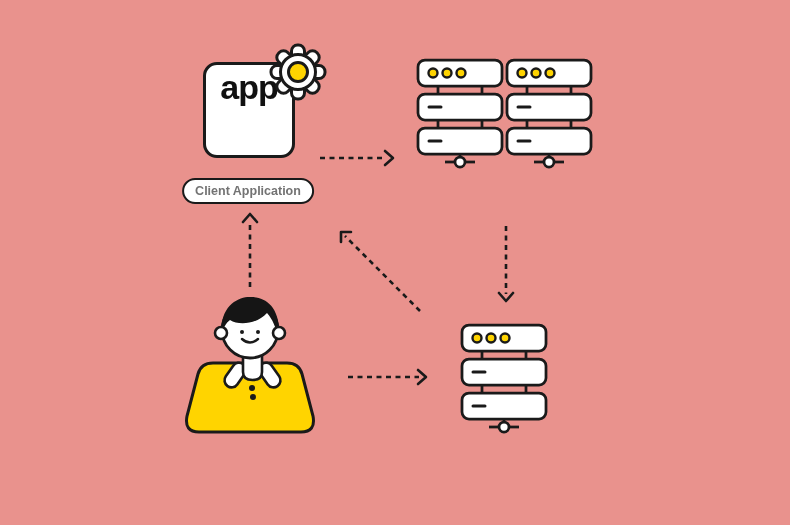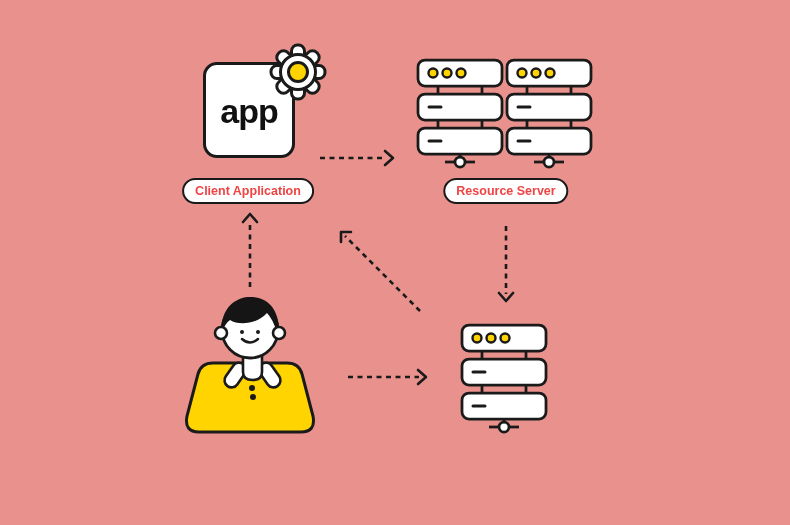--- a/index.html
+++ b/index.html
@@ -5,27 +5,27 @@
   html,body { margin:0; padding:0; }
   .canvas {
     position:relative; width:790px; height:525px;
     background:#E9928D; overflow:hidden;
     font-family:"Liberation Sans", sans-serif;
   }
   .abs { position:absolute; }
   .pill {
     position:absolute; transform:translateX(-50%);
     background:#ffffff; border:2px solid #1a1a1a; border-radius:999px;
-    padding:4px 11px; font-size:12.5px; font-weight:700; color:#ef4444;
+    padding:4px 11px; font-size:12.5px; font-weight:700; color:#737373;
     white-space:nowrap; line-height:1.15;
   }
   .app-box {
     position:absolute; left:203px; top:62px; width:86px; height:90px;
     background:#ffffff; border:3px solid #1a1a1a; border-radius:14px;
-    display:flex; align-items:center; justify-content:center;
+    display:flex; align-items:flex-start; justify-content:center;
   }
   .app-text {
     font-size:34px; font-weight:700; letter-spacing:-1px; color:#111;
     padding-top:3px;
   }
   svg { display:block; }
 </style>
 </head>
 <body>
 
@@ -118,21 +118,20 @@
           <circle cx="31" cy="15" r="4.5"></circle>
           <circle cx="45" cy="15" r="4.5"></circle>
       </g>
       <g stroke-width="3" stroke-linecap="round">
         <line x1="13" y1="49" x2="25" y2="49"></line>
           <line x1="13" y1="83" x2="25" y2="83"></line>
       </g>
       <circle cx="44" cy="104" r="5" fill="#ffffff" stroke-width="2.75"></circle>
     </g>
   </svg>
-  <div class="pill" style="left:506px;top:178px">Resource Server</div>
 
   <svg class="abs" style="left:183px;top:292px" width="140" height="145" viewBox="0 0 140 145">
 
     <path d="M30 71 L104 71 Q116 71 119 82 L130 124 Q133 140 118 140 L16 140 Q1 140 4 124 L15 82 Q18 71 30 71 Z" fill="#FFD400" stroke="#1a1a1a" stroke-width="3"></path>
 
     <g fill="#ffffff" stroke="#1a1a1a" stroke-width="2.6">
       <rect x="-7" y="0" width="14" height="27" rx="7" transform="translate(60,72) rotate(35)"></rect>
       <rect x="-7" y="0" width="14" height="27" rx="7" transform="translate(79,72) rotate(-35)"></rect>
 
       <path d="M60 52 L79 52 L79 80 Q79 88 69.5 88 Q60 88 60 80 Z"></path>

